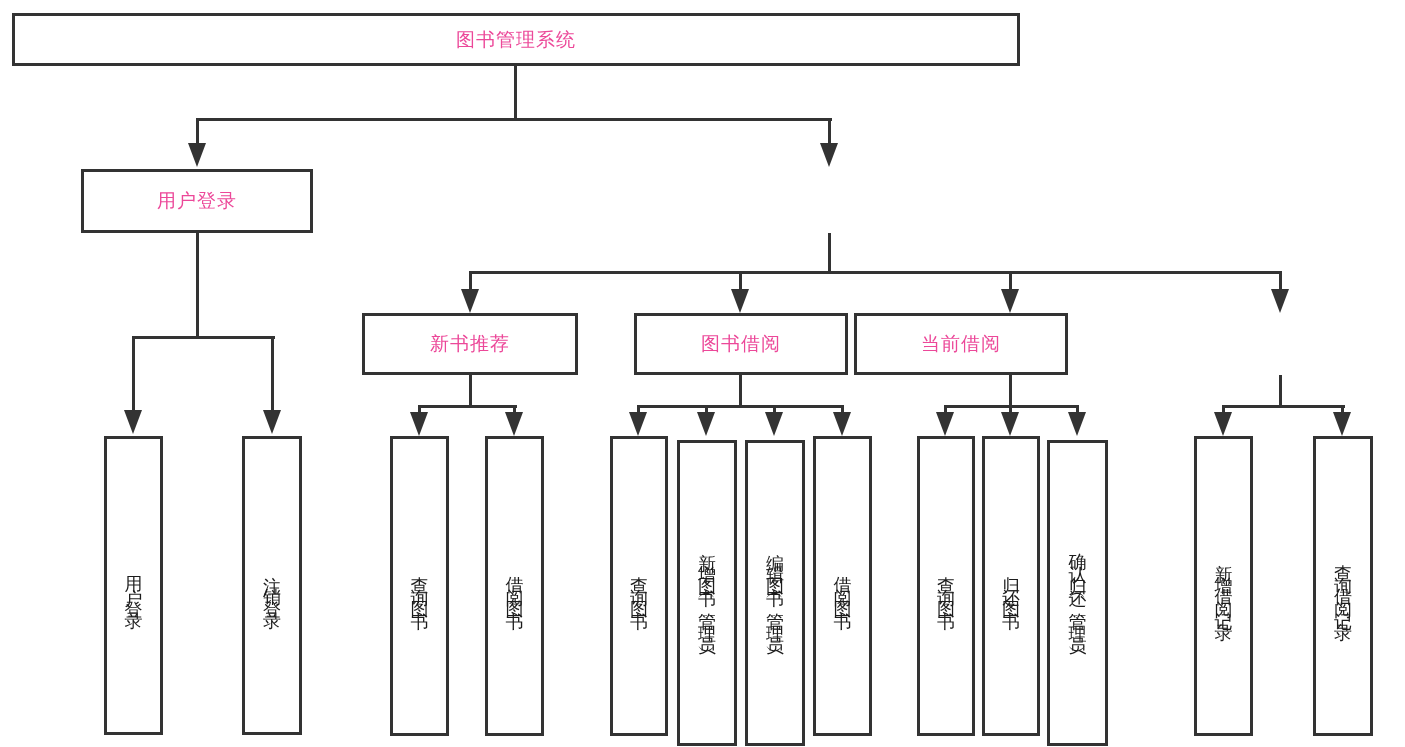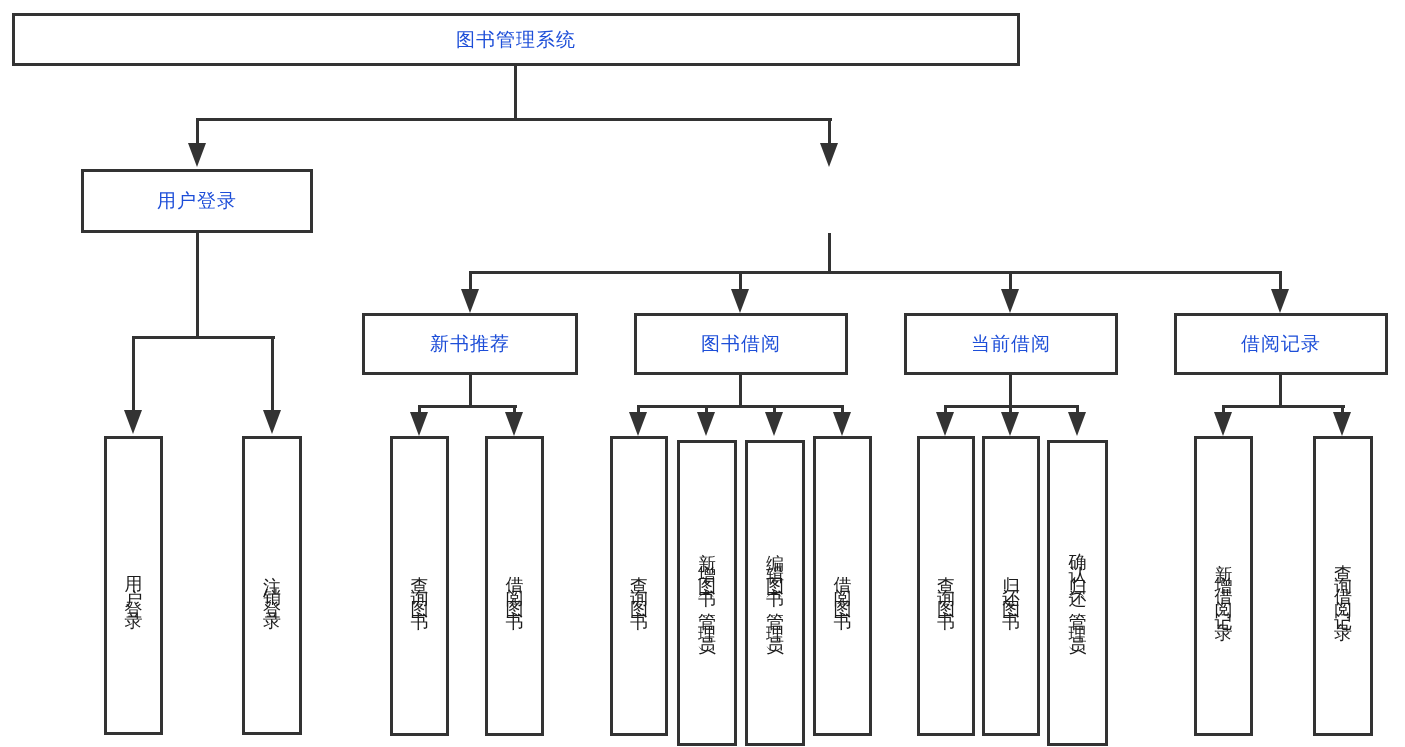--- a/index.html
+++ b/index.html
@@ -5,21 +5,21 @@
   * { margin:0; padding:0; box-sizing:border-box; }
   html,body { background:#fff; }
   #canvas {
     position:relative; width:1405px; height:747px; background:#ffffff;
     font-family:"Liberation Sans","DejaVu Sans",sans-serif; overflow:hidden;
   }
   
   .box {
     position:absolute; border:3px solid var(--line,#333333); background:#ffffff;
     display:flex; align-items:center; justify-content:center;
-    font-size:19px; color:#1d4ed8; letter-spacing:1px; z-index:2;
+    font-size:19px; color:#ec4899; letter-spacing:1px; z-index:2;
   }
   .vbox {
     position:absolute; border:3px solid var(--line,#333333); background:#ffffff;
     display:flex; align-items:center; justify-content:center;
     writing-mode:vertical-rl; font-size:18px; color:#1c1c1c;
     letter-spacing:12px; line-height:1; z-index:2; text-align:center;
   }
   
   .hl { position:absolute; height:3px; background:var(--line,#333333); z-index:1; }
   .vl { position:absolute; width:3px;  background:var(--line,#333333); z-index:1; }
@@ -98,23 +98,22 @@
 
   <div class="box" style="left:12px; top:13px; width:1008px; height:53px;">图书管理系统</div>
 
   <div class="box" style="left:81px; top:169px; width:232px; height:64px;">用户登录</div>
 
 
   <div class="box" style="left:362px; top:313px; width:216px; height:62px;">新书推荐</div>
 
   <div class="box" style="left:634px; top:313px; width:214px; height:62px;">图书借阅</div>
 
-  <div class="box" style="left:904px; top:313px; width:214px; height:62px;">当前借阅</div>
+  <div class="box" style="left:854px; top:313px; width:214px; height:62px;">当前借阅</div>
 
-  <div class="box" style="left:1174px; top:313px; width:214px; height:62px;">借阅记录</div>
 
   <div class="vbox" style="left:104px; top:436px; width:59px; height:299px;">用户登录</div>
   <div class="vbox" style="left:242px; top:436px; width:60px; height:299px;">注销登录</div>
 
   <div class="vbox" style="left:390px; top:436px; width:59px; height:300px;">查询图书</div>
   <div class="vbox" style="left:485px; top:436px; width:59px; height:300px;">借阅图书</div>
 
   <div class="vbox" style="left:610px; top:436px; width:58px; height:300px;">查询图书</div>
   <div class="vbox" style="left:677px; top:440px; width:60px; height:306px;">新增图书（管理员）</div>
   <div class="vbox" style="left:745px; top:440px; width:60px; height:306px;">编辑图书（管理员）</div>

